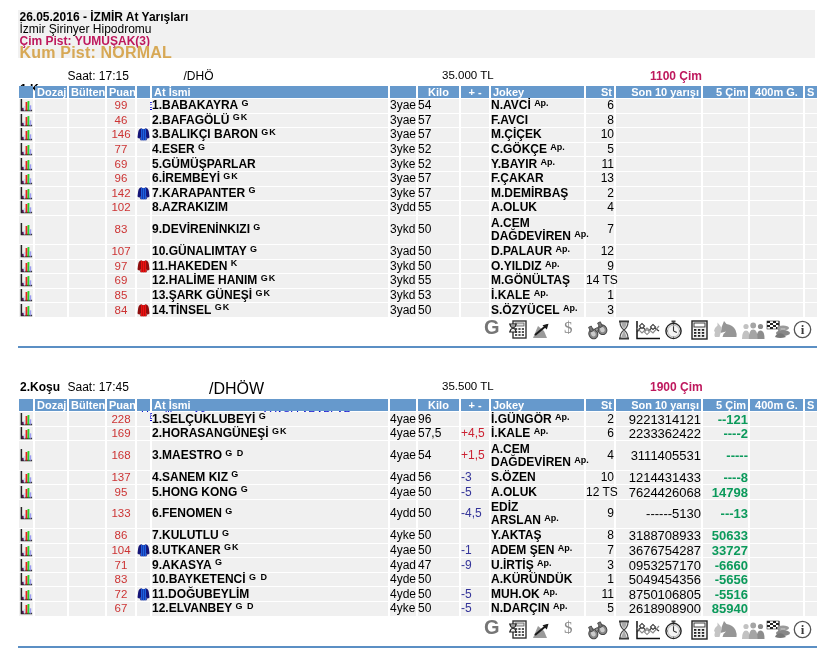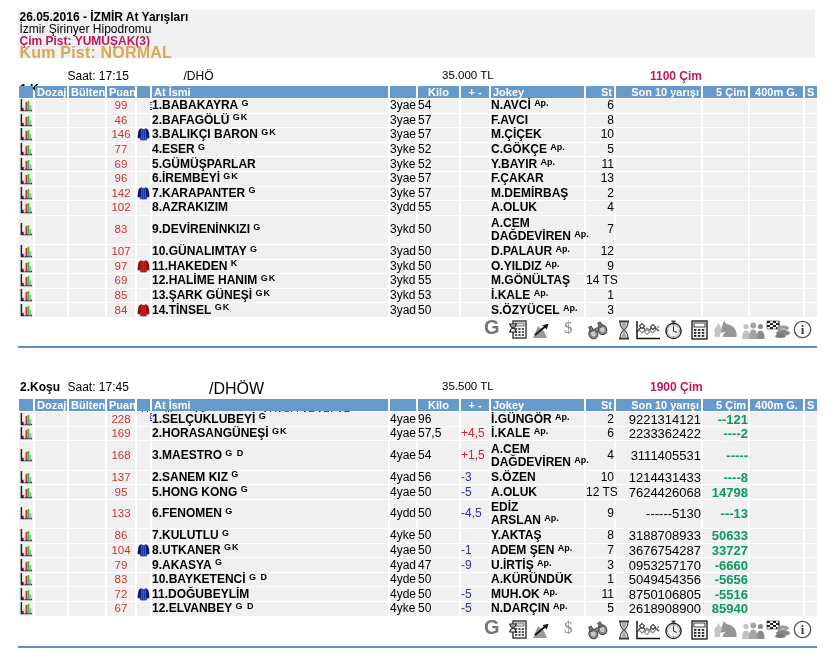--- a/index.html
+++ b/index.html
@@ -732,21 +732,21 @@
               <rect x="4.1" y="7.5" width="1.8" height="5" fill="#bfe6f2"></rect>
               <rect x="6.0" y="3.2" width="2.0" height="9.3" fill="#e62222"></rect>
               <rect x="8.1" y="2.2" width="2.0" height="10.3" fill="#2ad22a"></rect>
               <rect x="10.2" y="6.8" width="1.9" height="5.7" fill="#9c9cf0"></rect>
             </svg>
           </td>
           <td></td>
           <td></td>
           <td class="puan">137</td>
           <td class="jer"></td>
-          <td class="nm"><b>2.SANEM KIZ</b>&nbsp;<span class="s">G</span></td>
+          <td class="nm"><b>4.SANEM KIZ</b>&nbsp;<span class="s">G</span></td>
           <td class="age">4yad</td>
           <td class="kilo">56</td>
           <td class="pm pm-m">-3</td>
           <td class="jk"><b>S.ÖZEN</b></td>
           <td class="st">10</td>
           <td class="son">1214431433</td>
           <td class="c5">----8</td>
           <td></td>
           <td></td>
         </tr>
@@ -867,21 +867,21 @@
               <path d="M1.5 0 V12.5 H13" stroke="#222" stroke-width="1.6" fill="none"></path>
               <rect x="2.2" y="9.5" width="1.8" height="3" fill="#550a55"></rect>
               <rect x="4.1" y="7.5" width="1.8" height="5" fill="#bfe6f2"></rect>
               <rect x="6.0" y="3.2" width="2.0" height="9.3" fill="#e62222"></rect>
               <rect x="8.1" y="2.2" width="2.0" height="10.3" fill="#2ad22a"></rect>
               <rect x="10.2" y="6.8" width="1.9" height="5.7" fill="#9c9cf0"></rect>
             </svg>
           </td>
           <td></td>
           <td></td>
-          <td class="puan">79</td>
+          <td class="puan">71</td>
           <td class="jer"></td>
           <td class="nm"><b>9.AKASYA</b>&nbsp;<span class="s">G</span></td>
           <td class="age">4yad</td>
           <td class="kilo">47</td>
           <td class="pm pm-m">-9</td>
           <td class="jk"><b>U.İRTİŞ</b> <span class="ap">Ap.</span></td>
           <td class="st">3</td>
           <td class="son">0953257170</td>
           <td class="c5">-6660</td>
           <td></td>

